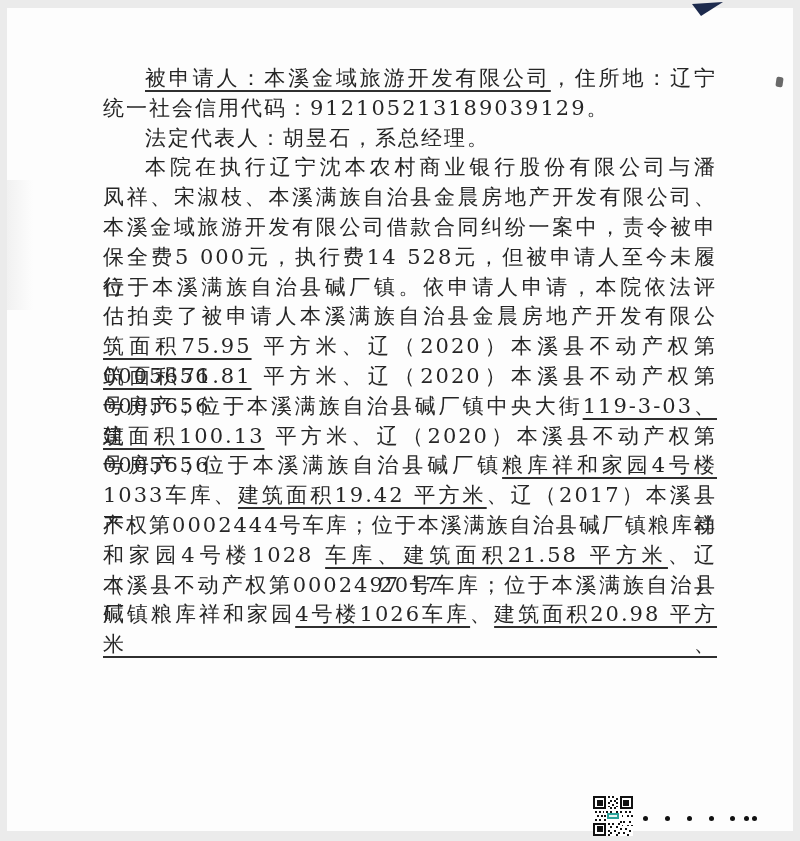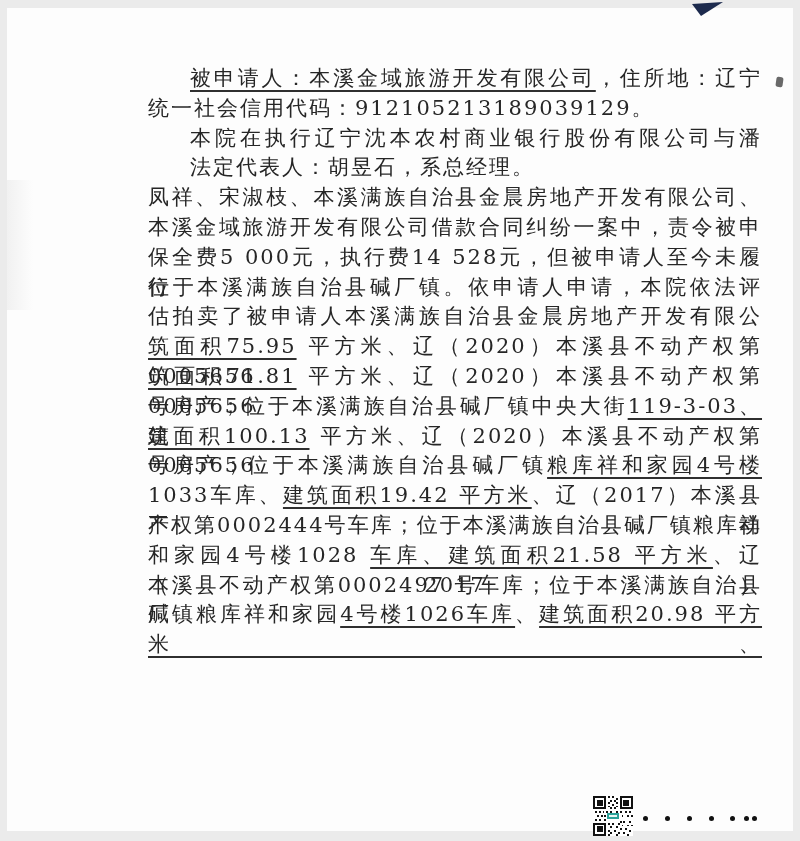--- a/index.html
+++ b/index.html
@@ -44,25 +44,25 @@
 
 <div class="paper" style="background: rgb(253, 253, 253);"></div>
 <div class="paper-shade"></div>
 
 <svg class="corner-triangle" viewBox="0 0 40 17">
   <polygon points="6,3 37,1 15,15" fill="#1c2a4d"></polygon>
 </svg>
 
 <div class="edge-smudge"></div>
 
-<div class="doc-text" style="color: rgb(38, 38, 38); margin-left: 45px;">
+<div class="doc-text" style="color: rgb(38, 38, 38);">
     <div class="line indent"><span class="pen-u">被申请人：本溪金域旅游开发有限公司</span><span>，住所地：辽宁</span></div>
     <div class="line no-just"><span>统一社会信用代码：912105213189039129。</span></div>
+    <div class="line indent no-just"><span>法定代表人：胡昱石，系总经理。</span></div>
     <div class="line indent"><span>本院在执行辽宁沈本农村商业银行股份有限公司与潘</span></div>
-    <div class="line indent no-just"><span>法定代表人：胡昱石，系总经理。</span></div>
     <div class="line"><span>凤祥、宋淑枝、本溪满族自治县金晨房地产开发有限公司、</span></div>
     <div class="line"><span>本溪金域旅游开发有限公司借款合同纠纷一案中，责令被申</span></div>
     <div class="line"><span>保全费5 000元，执行费14 528元，但被申请人至今未履行</span></div>
     <div class="line"><span>位于本溪满族自治县碱厂镇。依申请人申请，本院依法评</span></div>
     <div class="line"><span>估拍卖了被申请人本溪满族自治县金晨房地产开发有限公</span></div>
     <div class="line"><span class="pen-u">筑面积75.95</span><span> 平方米、辽（2020）本溪县不动产权第0005656</span></div>
     <div class="line"><span class="pen-u">筑面积71.81</span><span> 平方米、辽（2020）本溪县不动产权第0005656</span></div>
     <div class="line"><span>号房产；位于本溪满族自治县碱厂镇中央大街</span><span class="pen-u">119-3-03、建</span></div>
     <div class="line"><span class="pen-u">筑面积100.13</span><span> 平方米、辽（2020）本溪县不动产权第0005656</span></div>
     <div class="line"><span>号房产；位于本溪满族自治县碱厂镇</span><span class="pen-u">粮库祥和家园4号楼</span></div>

